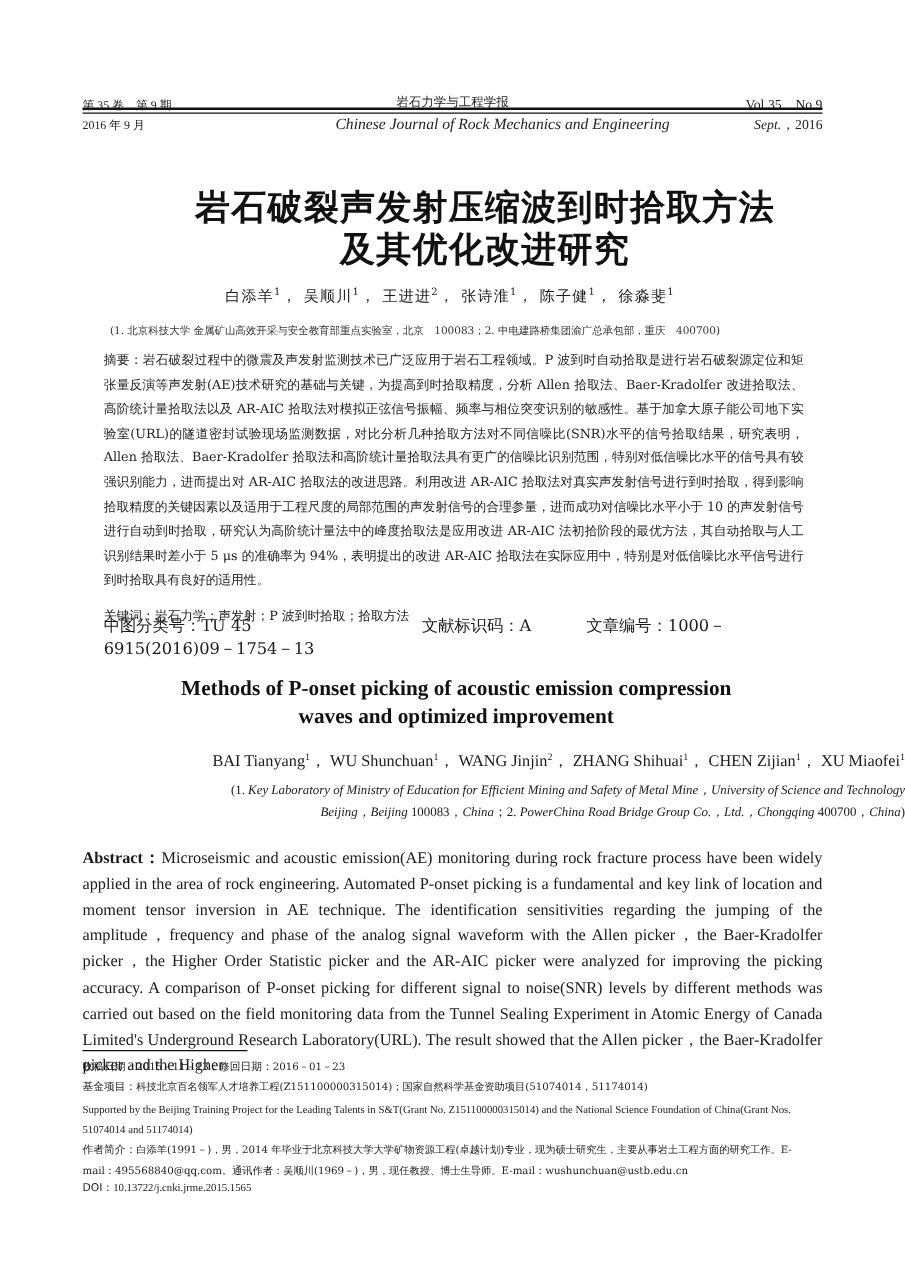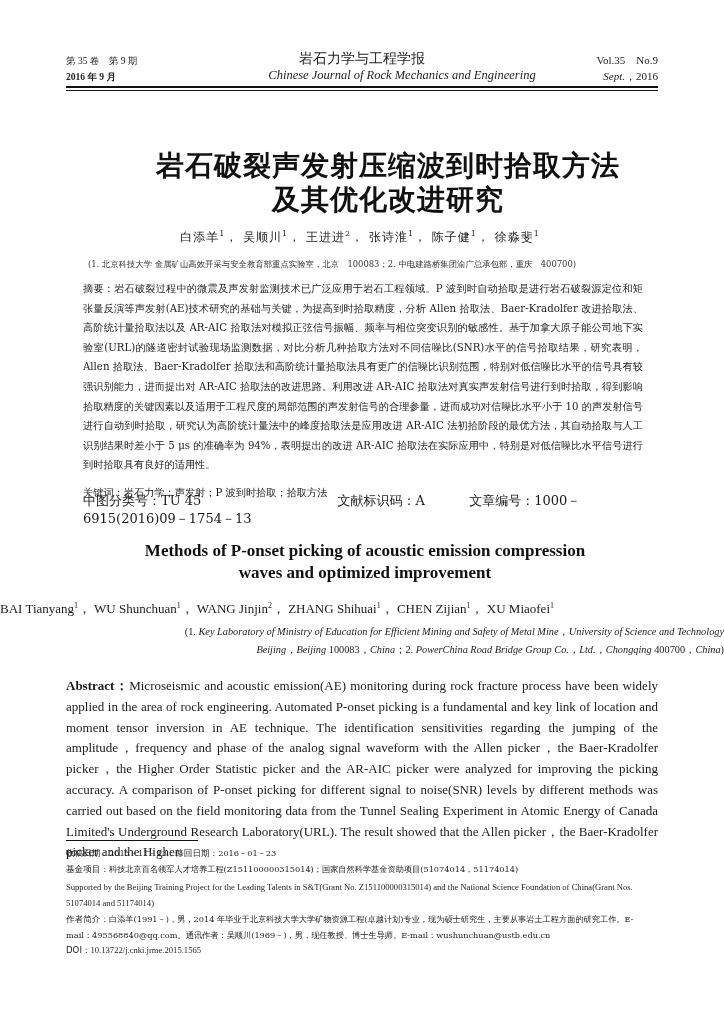--- a/index.html
+++ b/index.html
@@ -1,24 +1,24 @@
 <!DOCTYPE html>
 <html><head>
 <meta charset="utf-8">
 <style>
   html, body { margin: 0; padding: 0; background: #ffffff; }
   body { width: 724px; height: 1024px; position: relative; overflow: hidden; color: #1a1a1a;
          font-family: "DejaVu Serif", "Liberation Serif", serif; }
   .abs { position: absolute; }
   
-  .hdr { font-size: 9.5px; line-height: 13px; font-family: "Liberation Serif", serif; color: #222; }
-  .hdr-center-cn { left: 0; width: 724px; text-align: center; top: 52px; font-size: 14px; font-family: "DejaVu Serif", serif; }
+  .hdr { font-size: 9.5px; line-height: 13px; font-family: "Liberation Serif", serif; color: #222; margin-top: 24px; }
+  .hdr-center-cn { left: 0; width: 724px; text-align: center; top: 52px; font-size: 10px; font-family: "DejaVu Serif", serif; }
   .hdr-center-en { left: 0; width: 724px; text-align: center; top: 69px; font-size: 12.5px; font-style: italic; font-family: "Liberation Serif", serif; padding-left: 40px; }
   .hdr-left1 { left: 66px; top: 55px; }
-  .hdr-left2 { left: 66px; top: 71px; font-weight: bold; }
+  .hdr-left2 { left: 66px; top: 71px; }
   .hdr-right1 { right: 66px; top: 54px; font-size: 11px; word-spacing: 5px; }
   .hdr-right2 { right: 66px; top: 70px; font-size: 11px; }
   .hdr-right2 .it { font-style: italic; }
   .rule-thick { left: 66px; width: 592px; top: 86px; height: 2px; background: #111; }
   .rule-thin { left: 66px; width: 592px; top: 90px; height: 1px; background: #111; }
 
   
   .cn-title { left: 0; width: 724px; text-align: center; font-family: "DejaVu Sans", sans-serif; font-weight: bold; font-size: 28px; letter-spacing: 1px; color: #111; padding-left: 26px; }
   .cn-title.l1 { top: 147px; }
   .cn-title.l2 { top: 181px; }
@@ -29,21 +29,21 @@
   
   .cn-abs { left: 83px; width: 560px; top: 279px; font-size: 10.2px; line-height: 19.6px; text-align: justify; color: #222; }
   .bold-lbl { font-family: "DejaVu Sans", sans-serif; font-weight: normal; }
   .cn-kw { left: 83px; top: 486px; font-size: 10.2px; }
   .cn-class { left: 83px; top: 492px; font-size: 13px; width: 560px; }
 
   
   .en-title { left: 3px; width: 724px; text-align: center; font-family: "Liberation Serif", serif; font-weight: bold; font-size: 17px; color: #111; }
   .en-title.l1 { top: 541px; }
   .en-title.l2 { top: 563px; }
-  .en-authors { left: 0; width: 724px; text-align: left; top: 600px; font-family: "Liberation Serif", serif; font-size: 13px; }
+  .en-authors { left: 0; width: 724px; text-align: right; top: 600px; font-family: "Liberation Serif", serif; font-size: 13px; }
   .en-authors sup { font-size: 8px; }
   .en-affil { left: 0; width: 724px; text-align: right; font-family: "Liberation Serif", serif; font-size: 10.3px; }
   .en-affil.l1 { top: 625px; }
   .en-affil.l2 { top: 643px; }
 
   
   .en-abs { left: 66px; width: 592px; top: 676px; font-family: "Liberation Serif", serif; font-size: 13px; line-height: 20.8px; text-align: justify; }
   .en-abs .lbl { font-weight: bold; }
 
   

